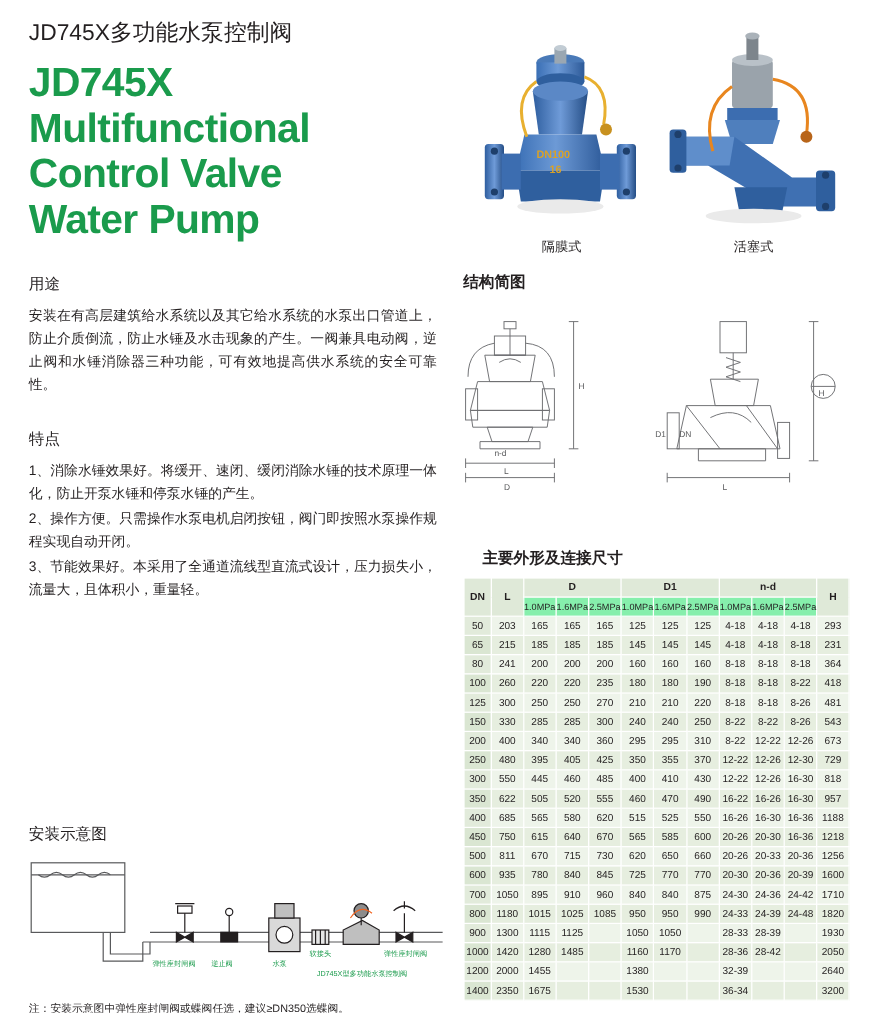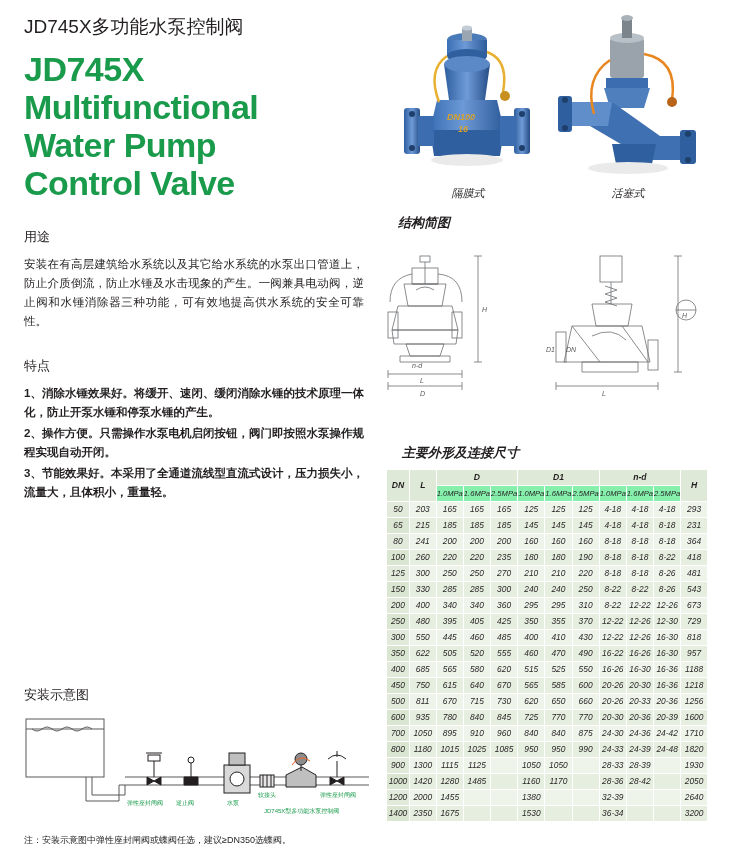--- a/index.html
+++ b/index.html
@@ -15,35 +15,35 @@
   .cn-title{font-size:19px;color:#231f20;letter-spacing:0px;font-weight:400;}
   .en-title{
     color:#1a9b4c;font-size:34px;line-height:38px;font-weight:700;
     margin-top:10px;letter-spacing:-0.5px;
   }
   .sec-head{
     font-size:13px;font-weight:400;color:#231f20;margin-top:26px;margin-bottom:9px;
   }
   .body-text{font-size:11.5px;line-height:19px;color:#231f20;text-align:justify;}
   .body-text p{margin:0 0 2px 0;}
-  .list p{margin:0 0 2px 0;font-weight:bold;}
+  .list p{margin:0 0 2px 0;}
 
   
   .install-wrap{position:absolute;left:24px;top:686px;width:350px;}
   .install-note{font-size:9px;color:#231f20;margin-top:6px;line-height:13px;}
   .install-svg{display:block;}
 
   
-  .right{position:absolute;left:386px;top:4px;width:322px;font-style:italic;}
+  .right{position:absolute;left:386px;top:16px;width:322px;}
   .photos{position:relative;height:206px;}
   .photo{position:absolute;top:0;}
   .cap{
     position:absolute;top:182px;font-size:11px;color:#231f20;text-align:center;width:120px;
   }
-  .struct-head{font-size:13px;font-weight:700;margin:4px 0 8px 12px;}
+  .struct-head{font-size:13px;font-weight:700;margin:4px 0 8px 0;}
   .dims-head{font-size:13px;font-weight:700;margin:14px 0 7px 16px;}
 
   
   table.dims{
     border-collapse:collapse;width:322px;font-size:8.4px;color:#231f20;
   }
   table.dims th,table.dims td{
     border:1px solid #ffffff;text-align:center;padding:2px 0 2px 0;line-height:11px;
     background:#eef4ea;
   }
@@ -63,22 +63,22 @@
 <body>
 
 <div class="page">
 
   <div class="left">
     <div class="cn-title">JD745X多功能水泵控制阀</div>
 
     <div class="en-title">
       <div>JD745X</div>
       <div>Multifunctional</div>
+      <div>Control Valve</div>
       <div>Water Pump</div>
-      <div>Control Valve</div>
     </div>
 
     <div class="sec-head">用途</div>
     <div class="body-text">安装在有高层建筑给水系统以及其它给水系统的水泵出口管道上，防止介质倒流，防止水锤及水击现象的产生。一阀兼具电动阀，逆止阀和水锤消除器三种功能，可有效地提高供水系统的安全可靠性。</div>
 
     <div class="sec-head">特点</div>
     <div class="body-text list">
       <p>1、消除水锤效果好。将缓开、速闭、缓闭消除水锤的技术原理一体化，防止开泵水锤和停泵水锤的产生。</p>
       <p>2、操作方便。只需操作水泵电机启闭按钮，阀门即按照水泵操作规程实现自动开闭。</p>
       <p>3、节能效果好。本采用了全通道流线型直流式设计，压力损失小，流量大，且体积小，重量轻。</p>

